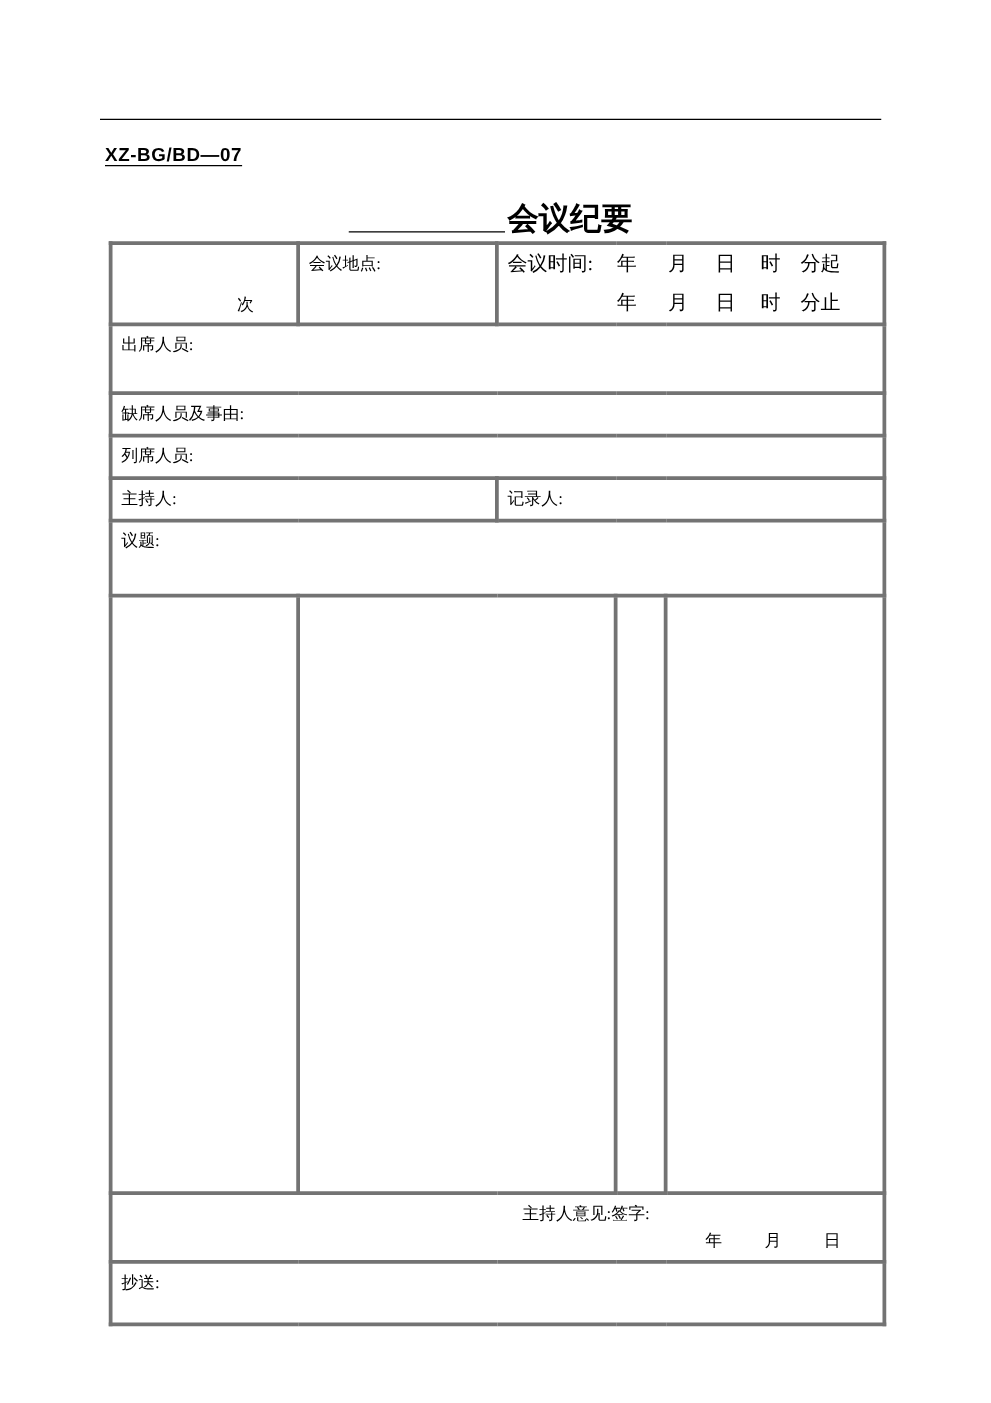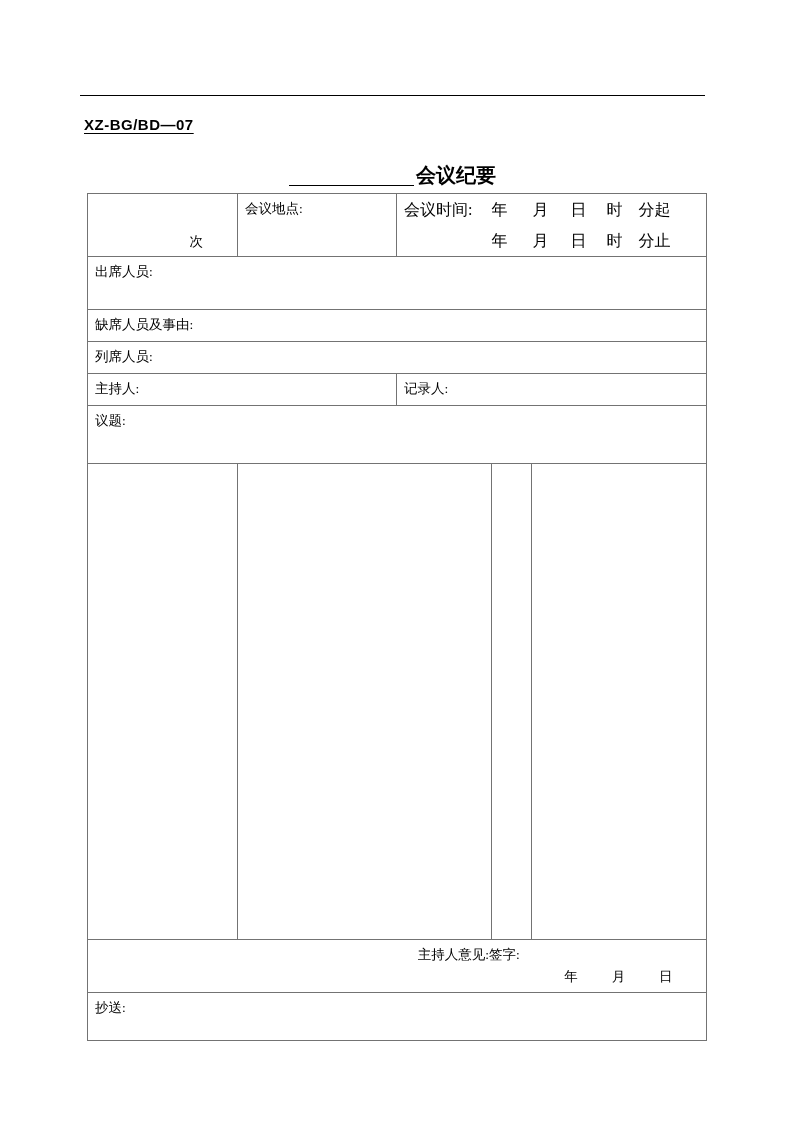--- a/index.html
+++ b/index.html
@@ -54,36 +54,36 @@
   }
   .title-blank {
     display: inline-block;
     width: 125px;
     border-bottom: 1px solid #000;
     height: 22px;
     margin-right: 2px;
   }
   .title-text {
     font-family: "Liberation Sans", "DejaVu Sans", sans-serif;
-    font-size: 20px;
+    font-size: 25px;
     font-weight: bold;
     line-height: 22px;
   }
 
   
   table.form {
     position: absolute;
     left: 87px;
     top: 145px;
     width: 619px;
     border-collapse: collapse;
     table-layout: fixed;
   }
   table.form td {
-    border: 1px solid #737373;
+    border: 3px solid #737373;
     vertical-align: top;
     font-size: 13.5px;
     padding: 5px 7px 4px 7px;
     line-height: 1.5;
   }
   .cell-label {
     white-space: nowrap;
   }
   .r-times {
     padding: 0 !important;

